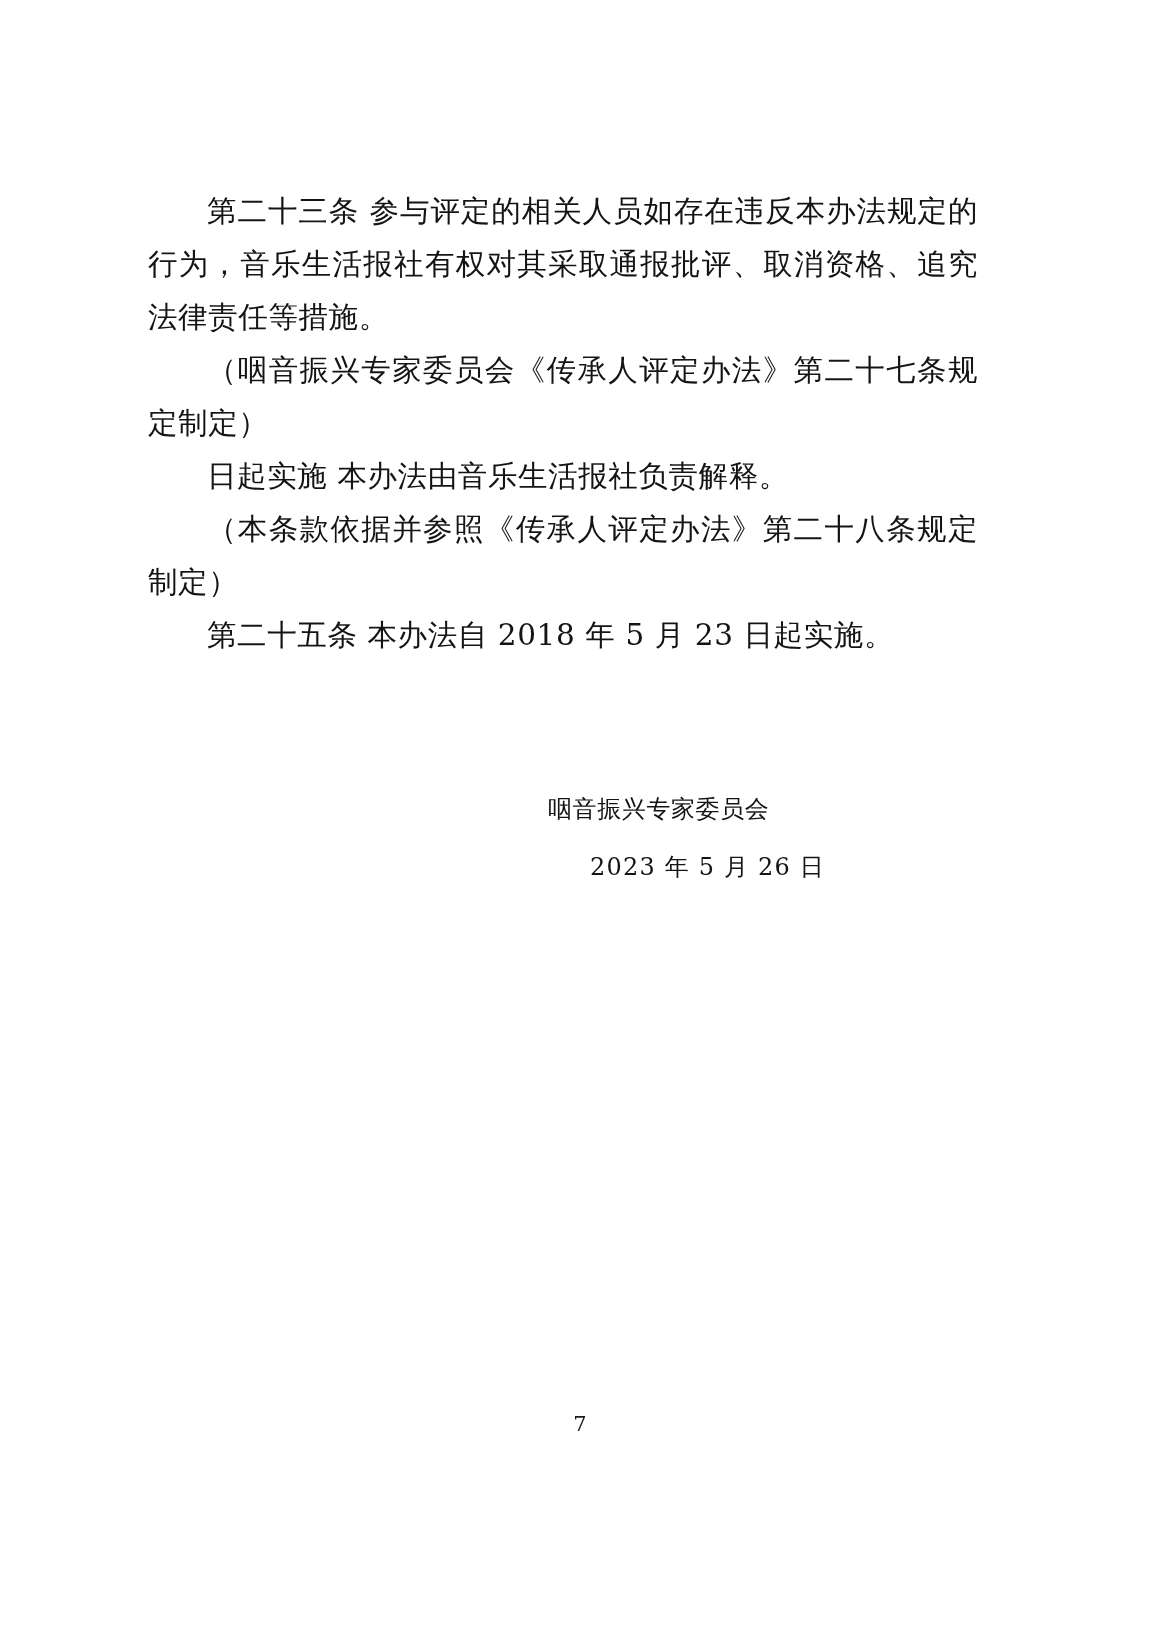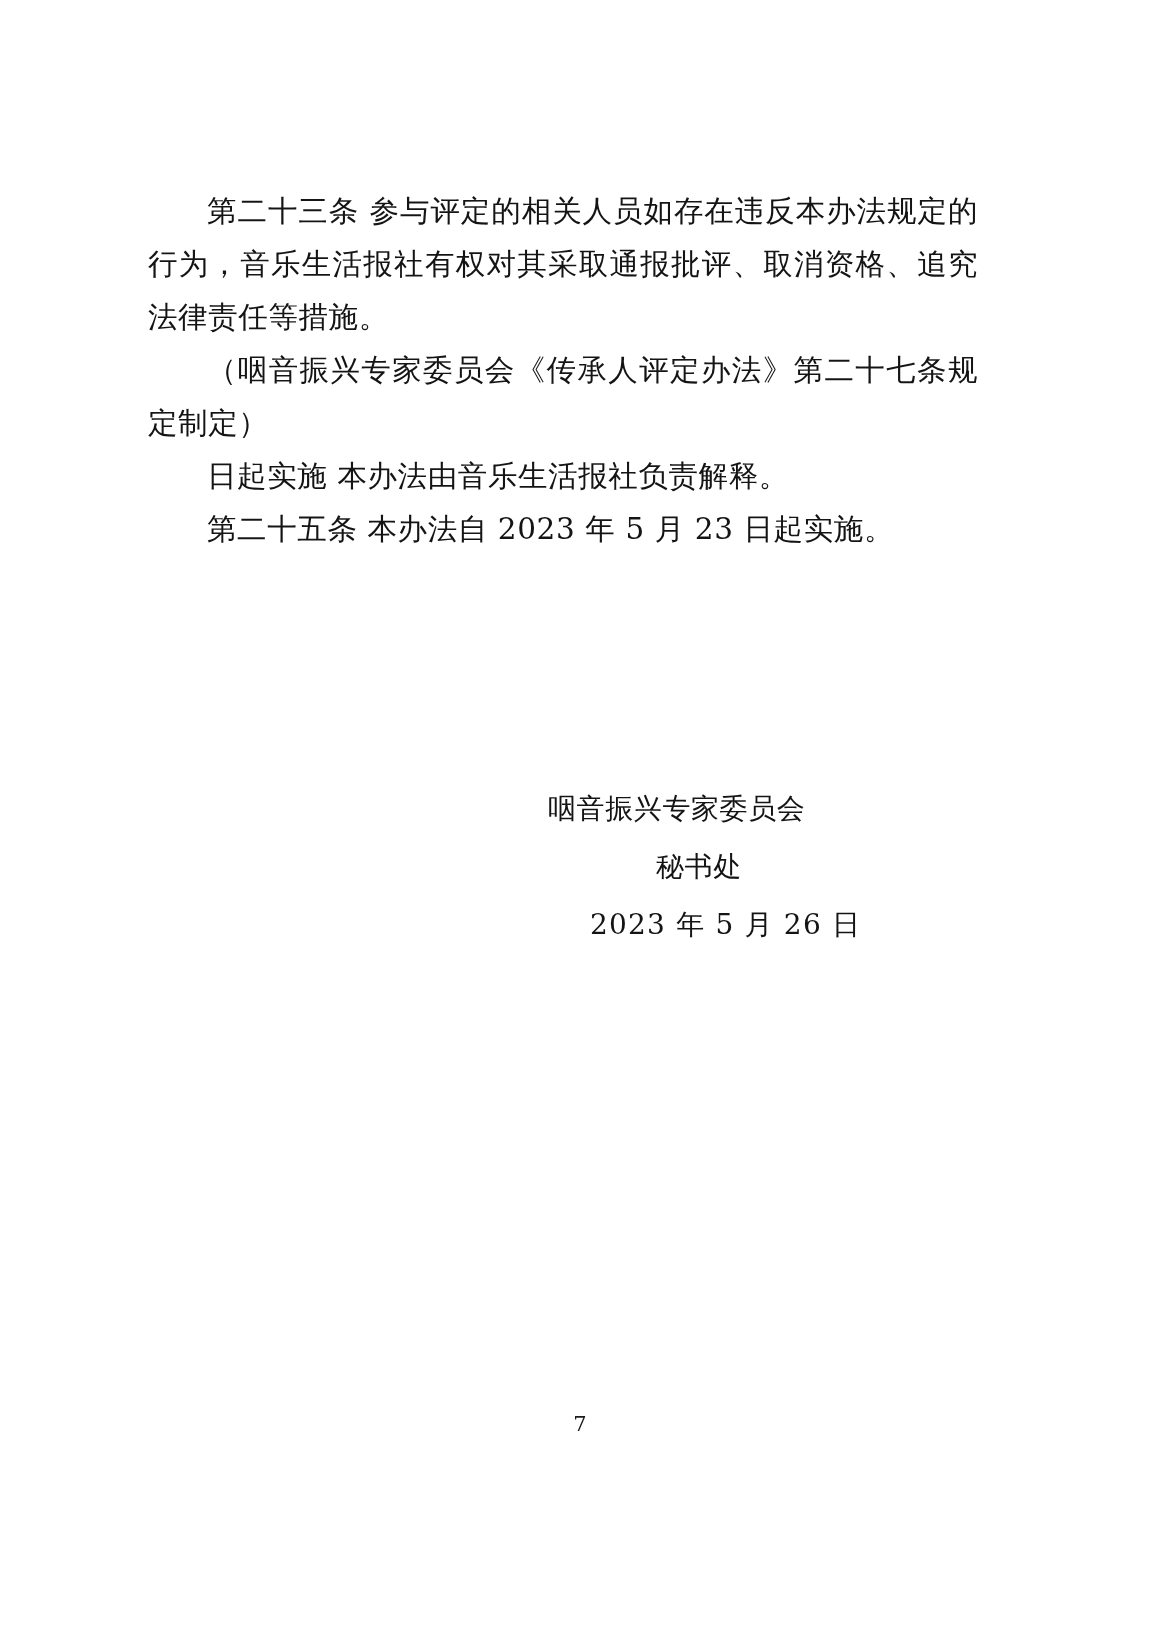--- a/index.html
+++ b/index.html
@@ -38,21 +38,21 @@
     text-indent: 2em;
     color: #141414;
   }
   .sig-block {
     position: absolute;
     left: 148px;
     top: 780px;
     width: 830px;
   }
   .sig-line {
-    font-size: 28px;
+    font-size: 24px;
     line-height: 58px;
     letter-spacing: 0.6px;
     color: #141414;
   }
   .sig-org {
     padding-left: 400px;
   }
   .sig-dept {
     padding-left: 508px;
   }
@@ -73,24 +73,24 @@
 </style>
 </head>
 <body>
 
 <div class="page">
 
   <div class="content">
     <p class="para">第二十三条  参与评定的相关人员如存在违反本办法规定的行为，音乐生活报社有权对其采取通报批评、取消资格、追究法律责任等措施。</p>
     <p class="para">（咽音振兴专家委员会《传承人评定办法》第二十七条规定制定）</p>
     <p class="para">日起实施  本办法由音乐生活报社负责解释。</p>
-    <p class="para">第二十五条  本办法自 2023 年 5 月 23 日起实施。</p>
+    <p class="para">（本条款依据并参照《传承人评定办法》第二十八条规定制定）</p>
+    <p class="para">第二十五条  本办法自 2018 年 5 月 23 日起实施。</p>
   </div>
 
   <div class="sig-block">
     <div class="sig-line sig-org">咽音振兴专家委员会</div>
-    <div class="sig-line sig-dept">秘书处</div>
     <div class="sig-line sig-date">2023 年 5 月 26 日</div>
   </div>
 
   <div class="page-number">7</div>
 
 </div>
 
 </body></html>

